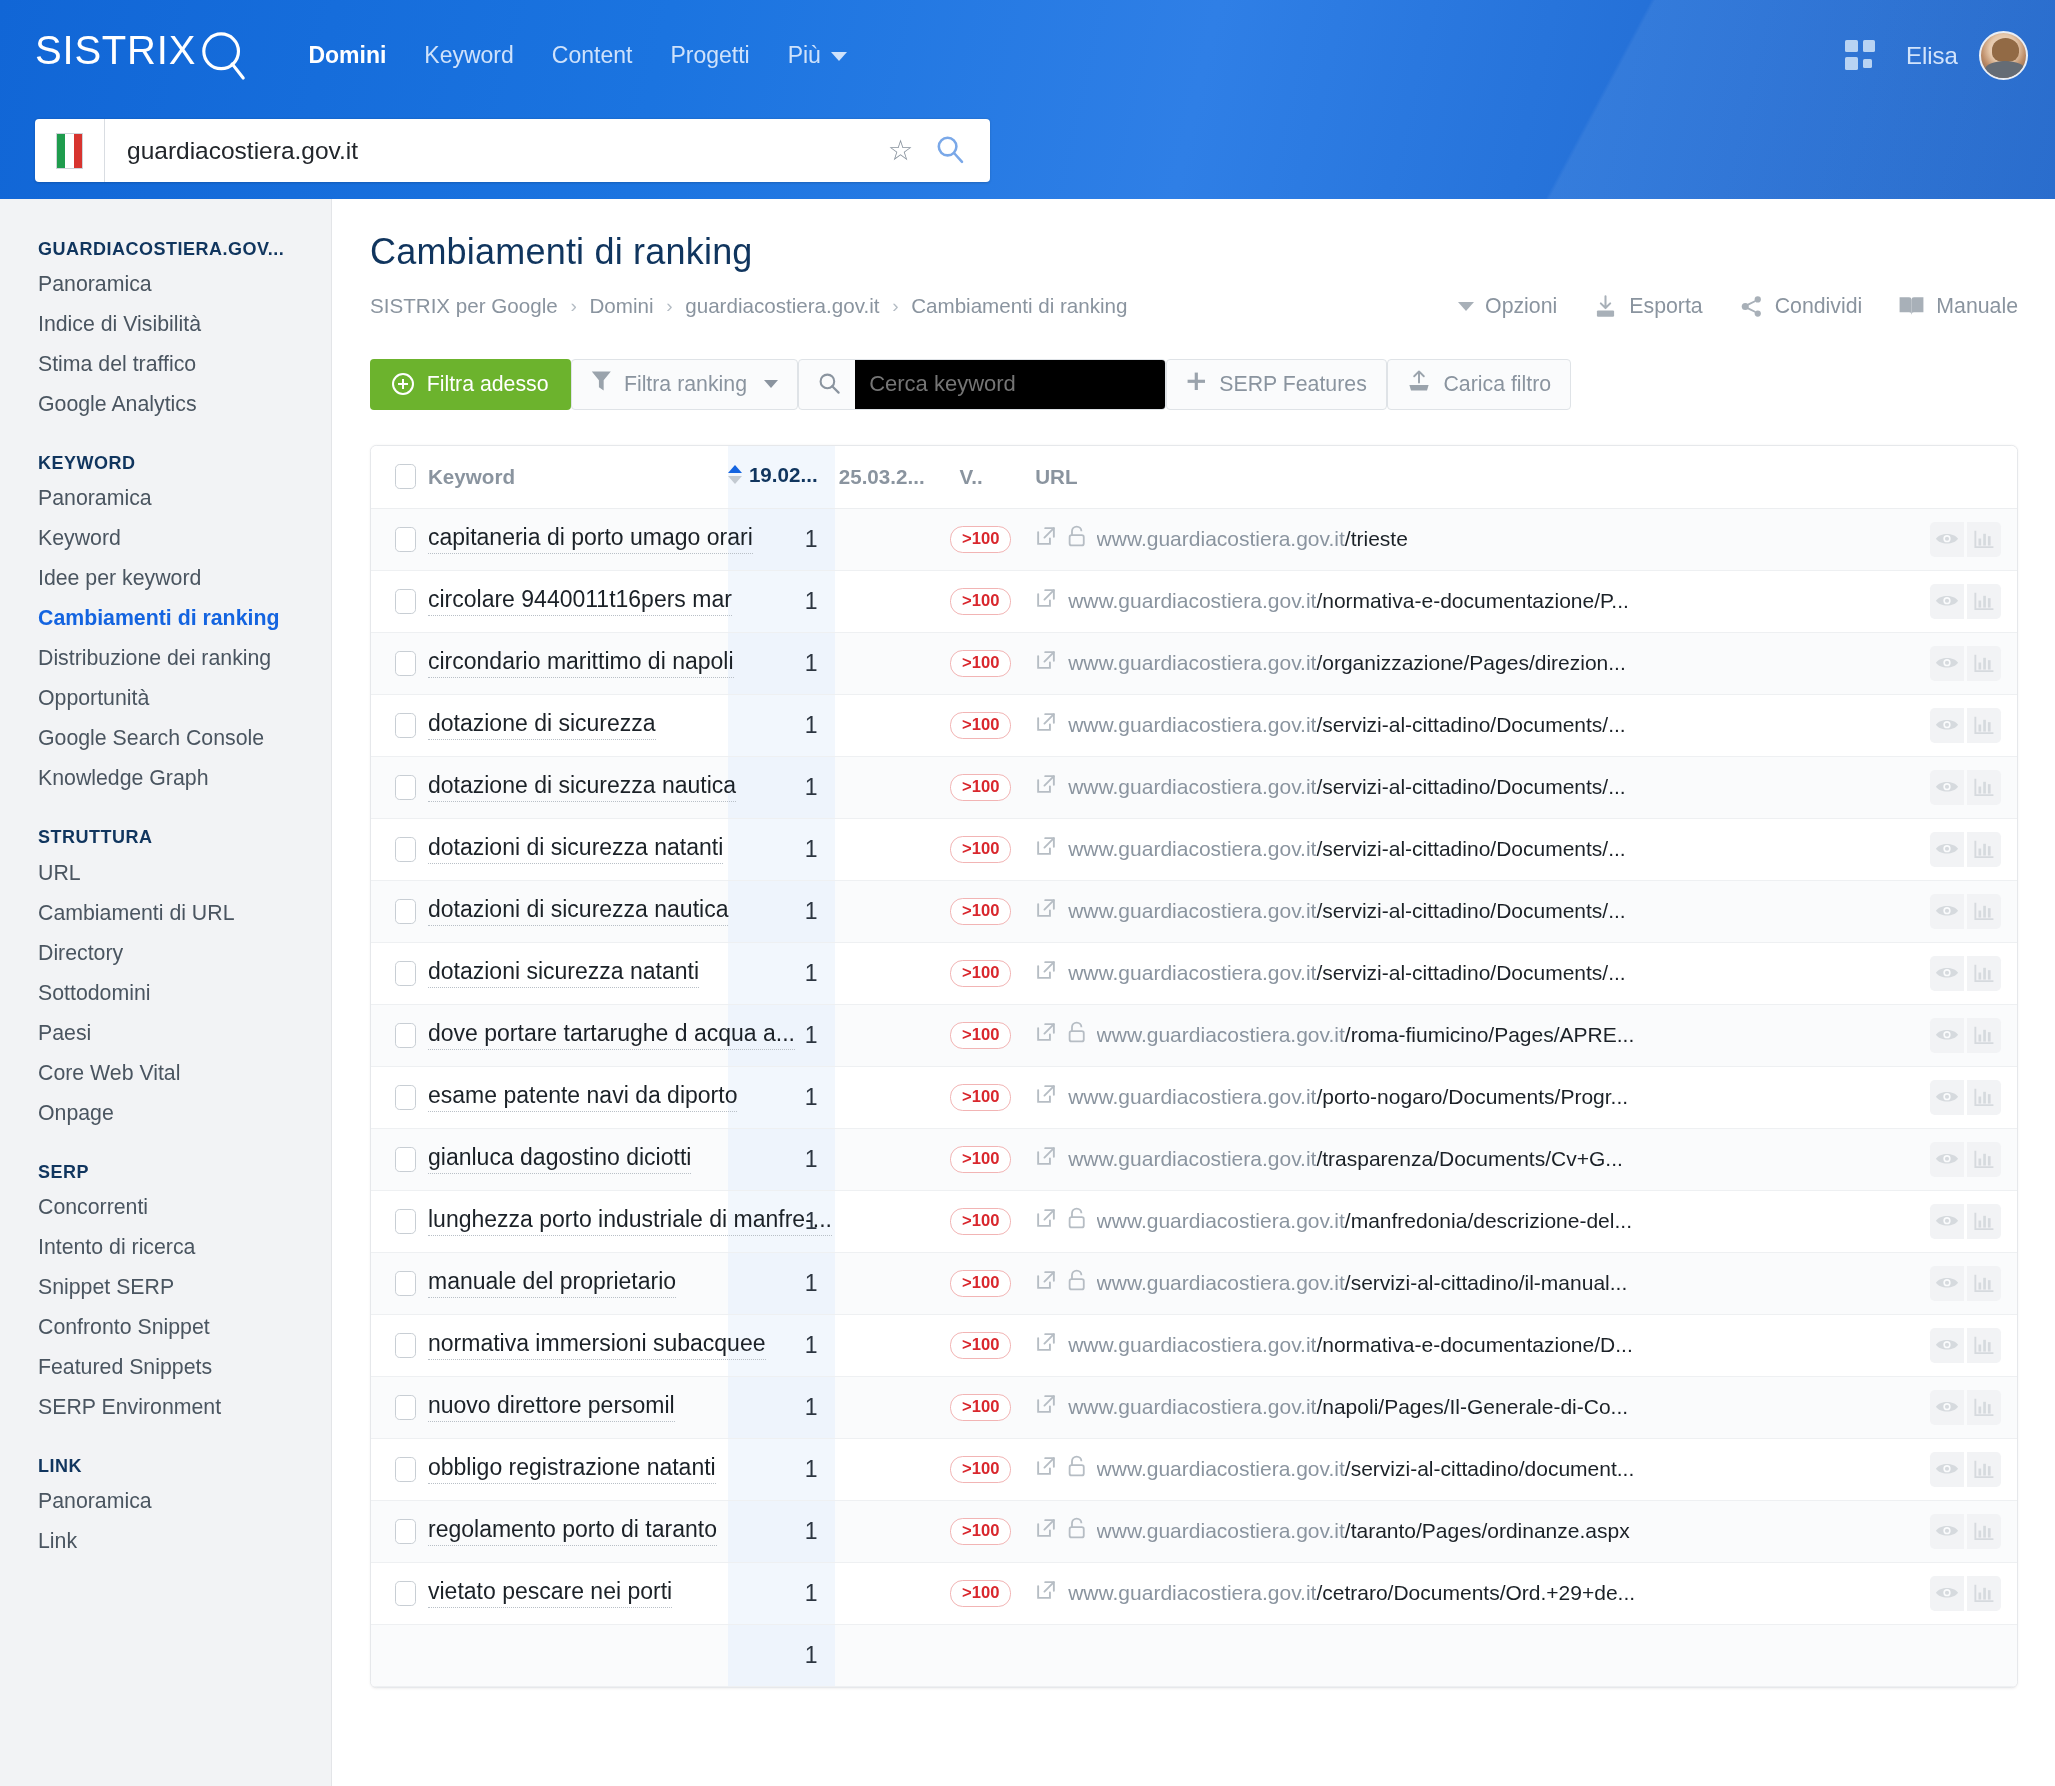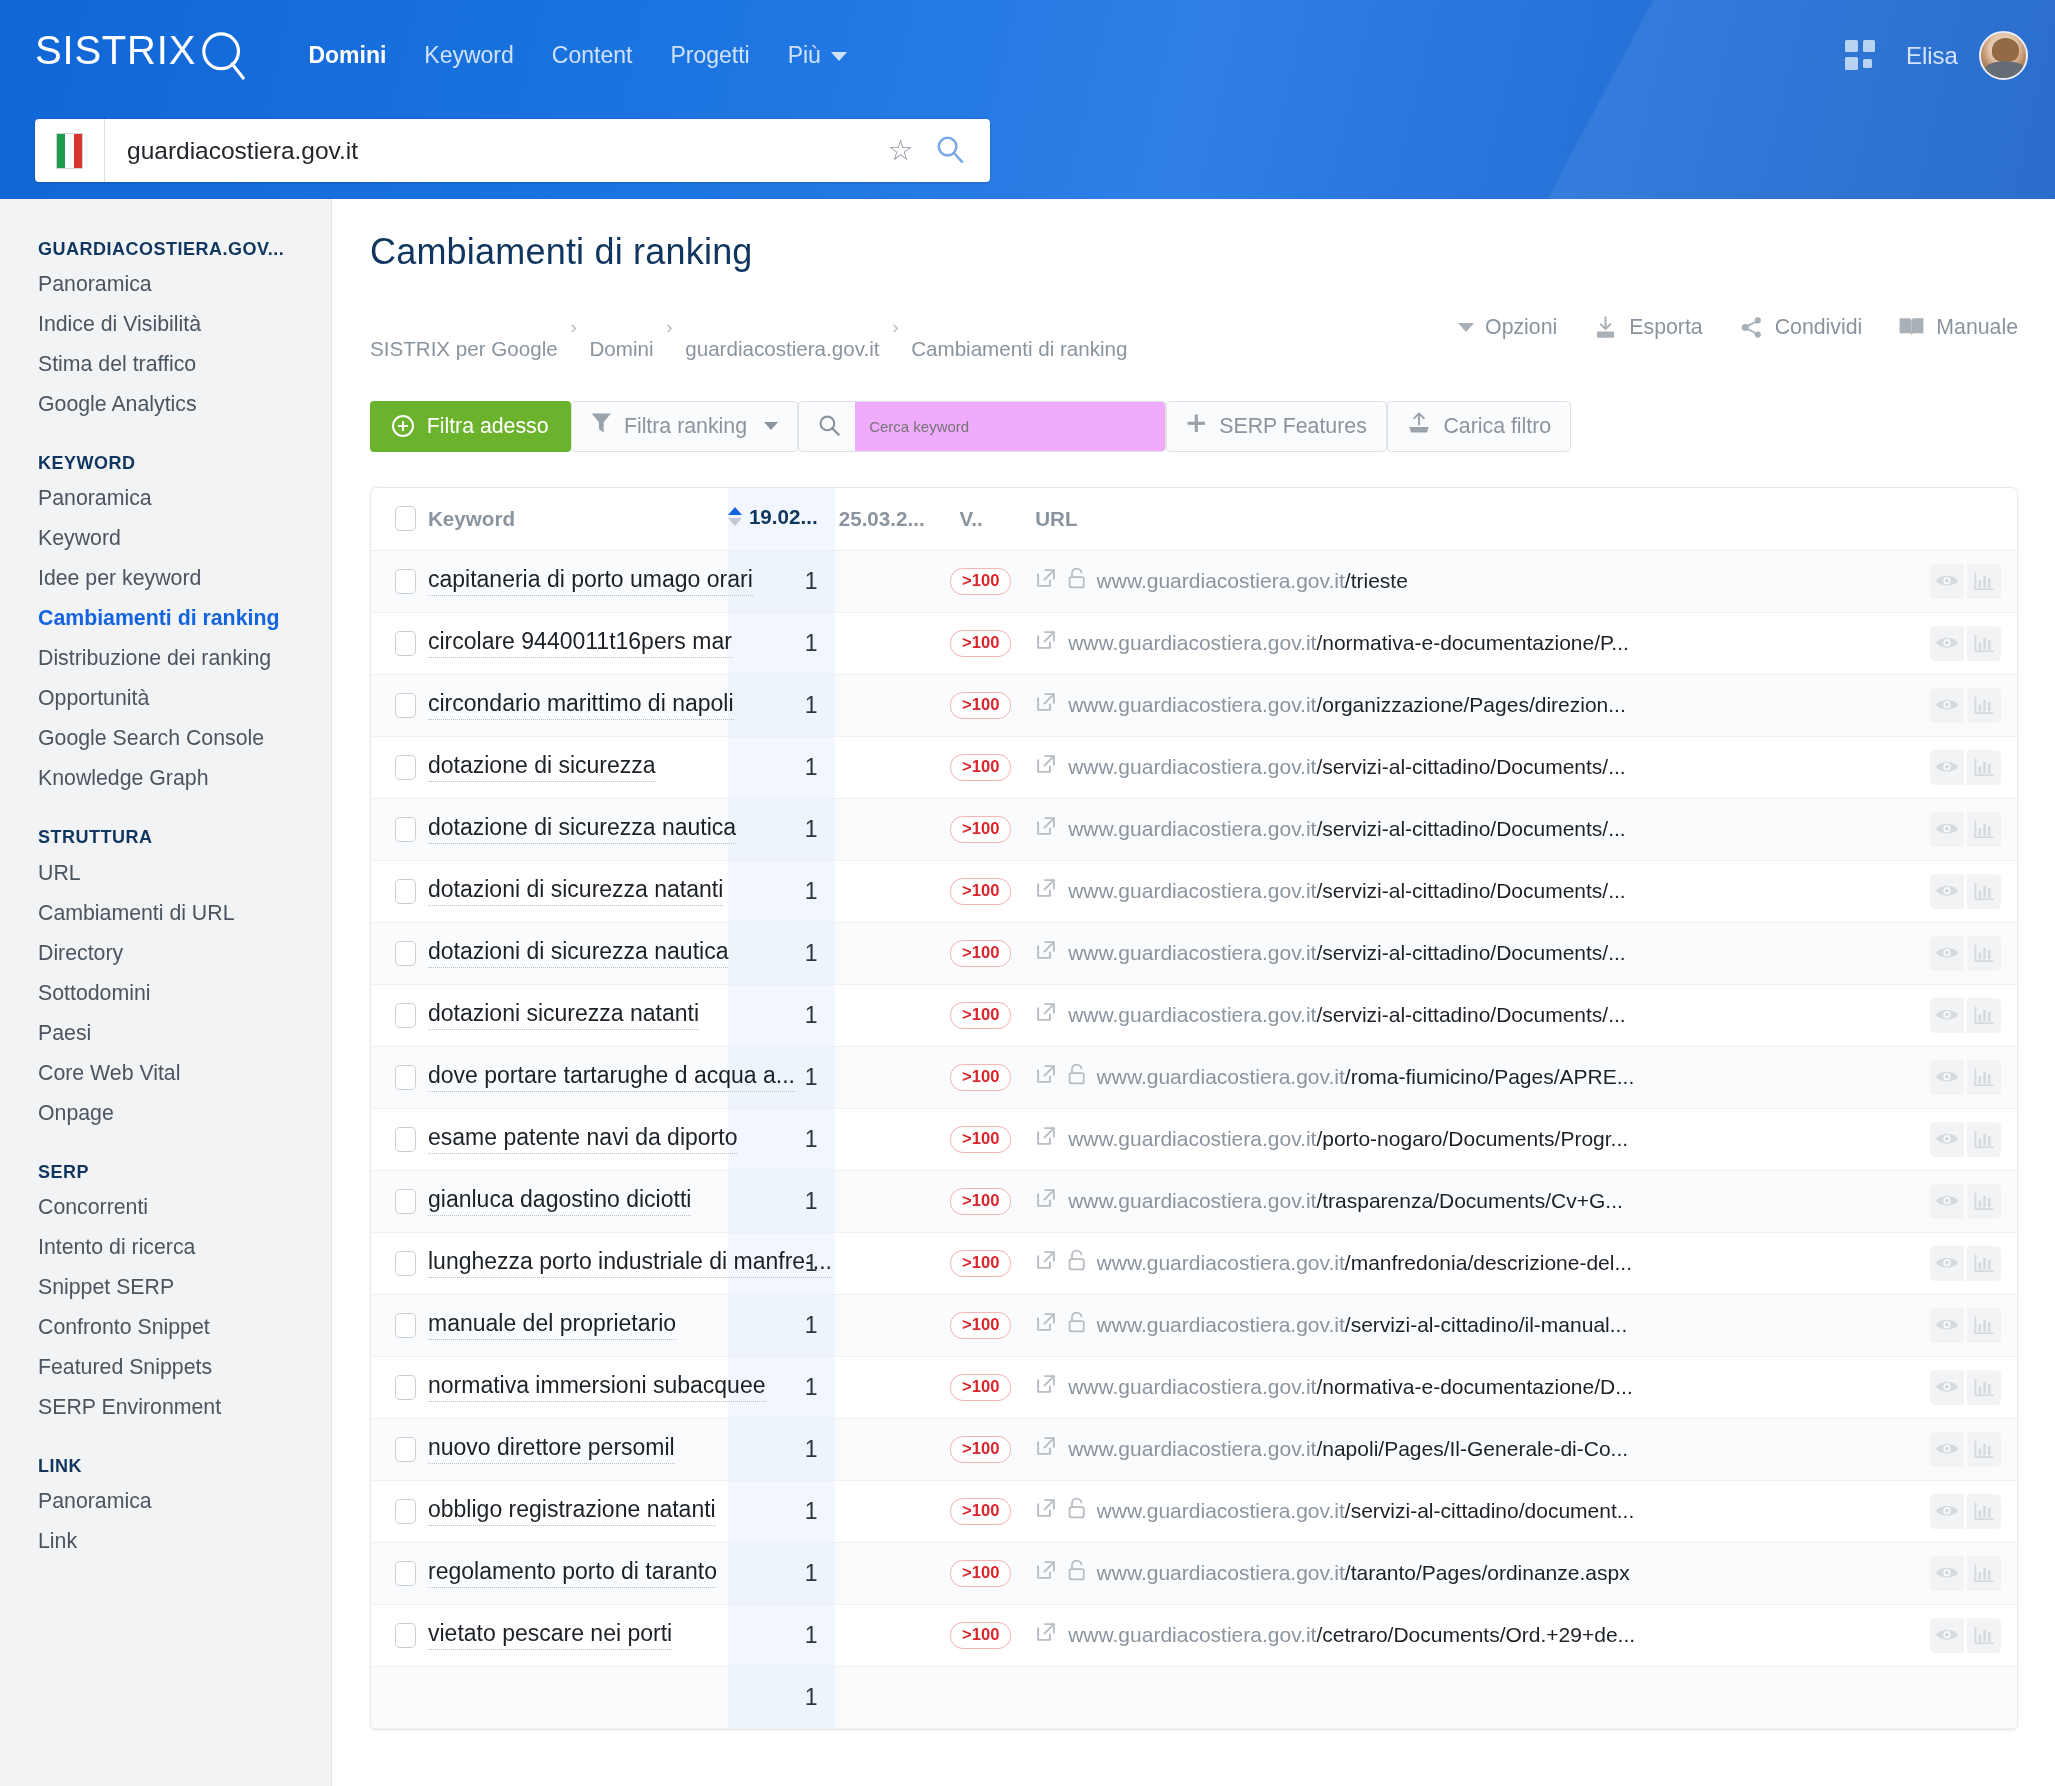--- a/index.html
+++ b/index.html
@@ -114,21 +114,21 @@
   }
   .side-item.active { color:#1464e0; font-weight: bold; }
   .side-space { height: 24px; }
 
   
   .main { flex:1; padding: 32px 38px 0 38px; position:relative; }
   .page-title { font-size: 36px; color:#10355e; font-weight:400; letter-spacing:0.2px; }
   .bc-row { display:flex; align-items:center; margin-top: 20.6px; }
   .breadcrumb { display:flex; align-items:center; font-size: 20.6px; color:#8a949f; }
   .breadcrumb .sep { margin: 0 12.7px; color:#b4bcc4; font-size:19px; }
-  .bc-item { cursor:pointer;margin-top:43px; }
+  .bc-item { cursor:pointer; }
   .actions { margin-left:auto; display:flex; align-items:flex-end; gap: 0; }
   .action {
     display:flex; align-items:center; gap: 11px; color:#8a949f; font-size: 21.3px;
     margin-left: 36px; cursor:pointer;
   }
   .action svg { display:block; }
   .caret-tri {
     width:0;height:0;border-left:8px solid transparent;border-right:8px solid transparent;
     border-top:9.5px solid #a8b0b8;
   }
@@ -149,22 +149,22 @@
   .plus-circle::after{ left:7.5px; top:4.3px; width:2.4px; height:9.5px; }
   .btn-plain {
     background:#fafbfc; border:0.8px solid #dfe3e7; border-radius:4px; height:51px;
     display:flex; align-items:center; padding:0 19px; gap:12.7px; font-size:21.3px; color:#8a949f; cursor:pointer;
   }
   .search-field {
     background:#fafbfc; border:0.8px solid #dfe3e7; border-radius:4px; height:51px;
     display:flex; align-items:center; padding-left:17.4px; cursor:text;
   }
   .search-field input {
-    border:0; outline:0; background:#f0abfc; height:49px; width:310px; margin-left:14.2px;
-    font-size:15px; color:#555d66; padding-left:14.2px; font-family:"Liberation Sans",sans-serif;
+    border:0; outline:0; background:#000000; height:49px; width:310px; margin-left:14.2px;
+    font-size:22px; color:#555d66; padding-left:14.2px; font-family:"Liberation Sans",sans-serif;
     border-radius:0 3.2px 3.2px 0;
   }
   .mini-caret{
     width:0;height:0;border-left:7.1px solid transparent;border-right:7.1px solid transparent;
     border-top:8.7px solid #8a949f; margin-left:4.7px;
   }
 
   
   .chip-row { margin-top: 35px; }
   .chip {

